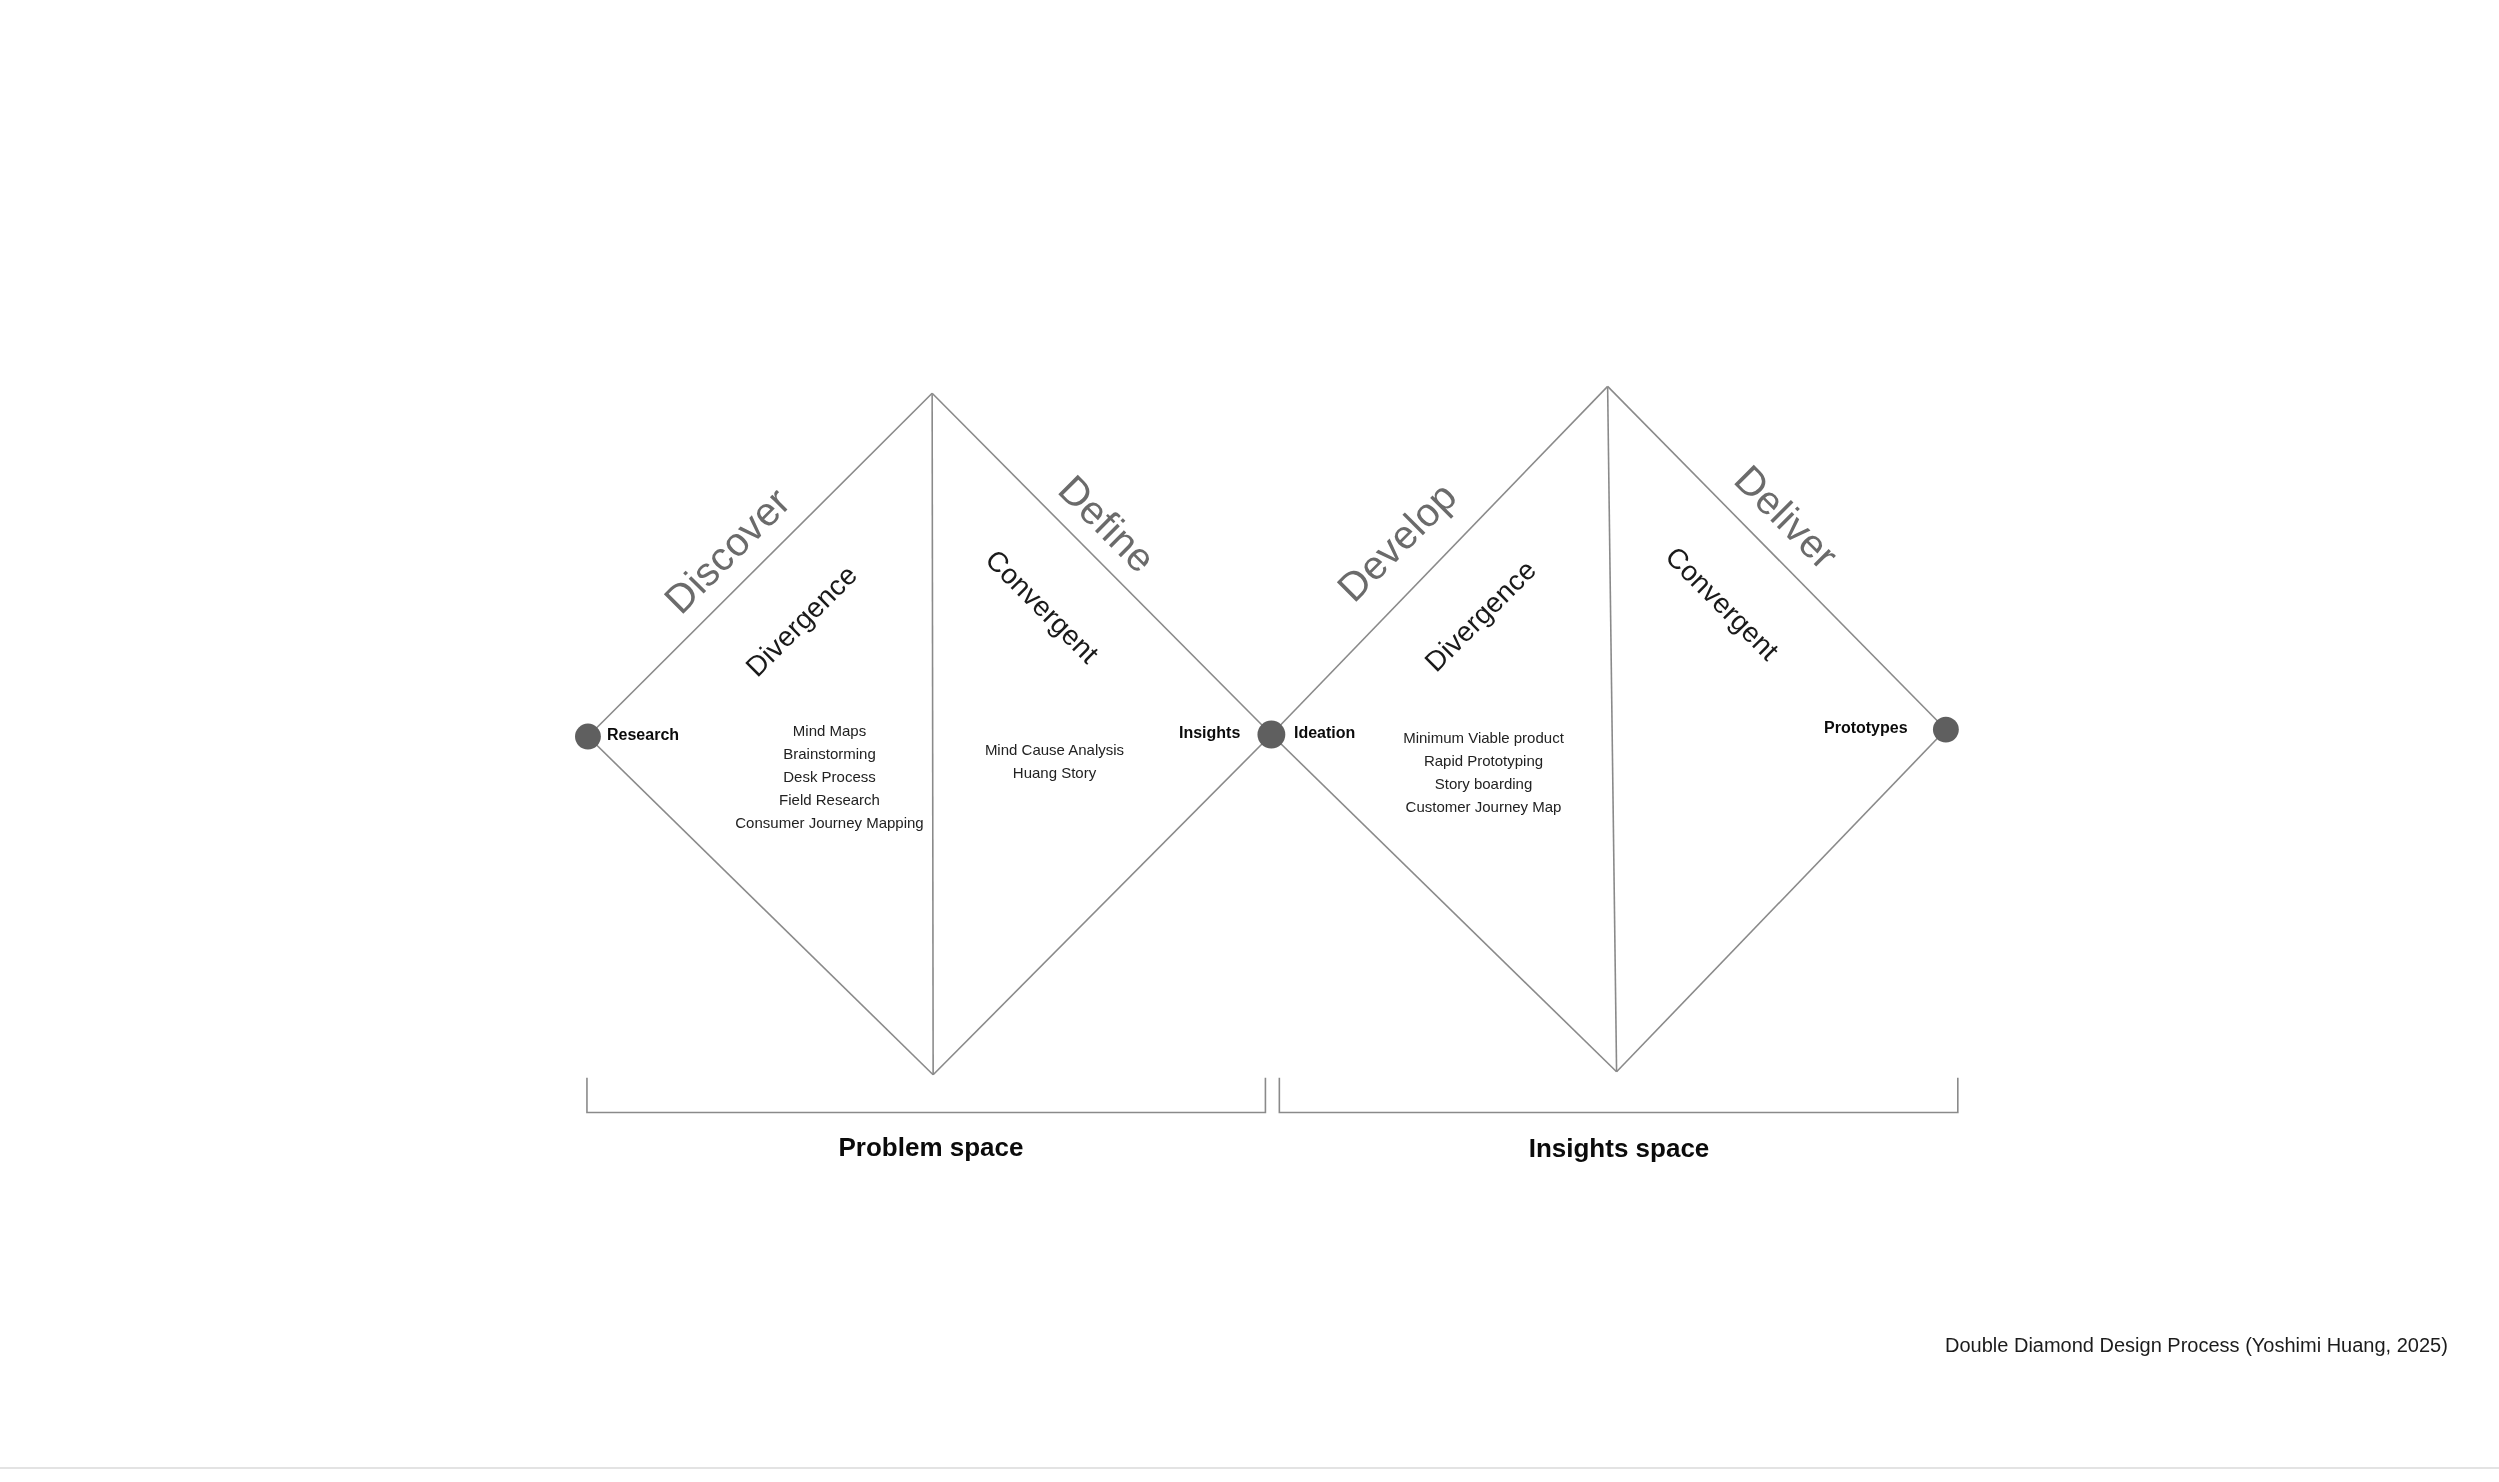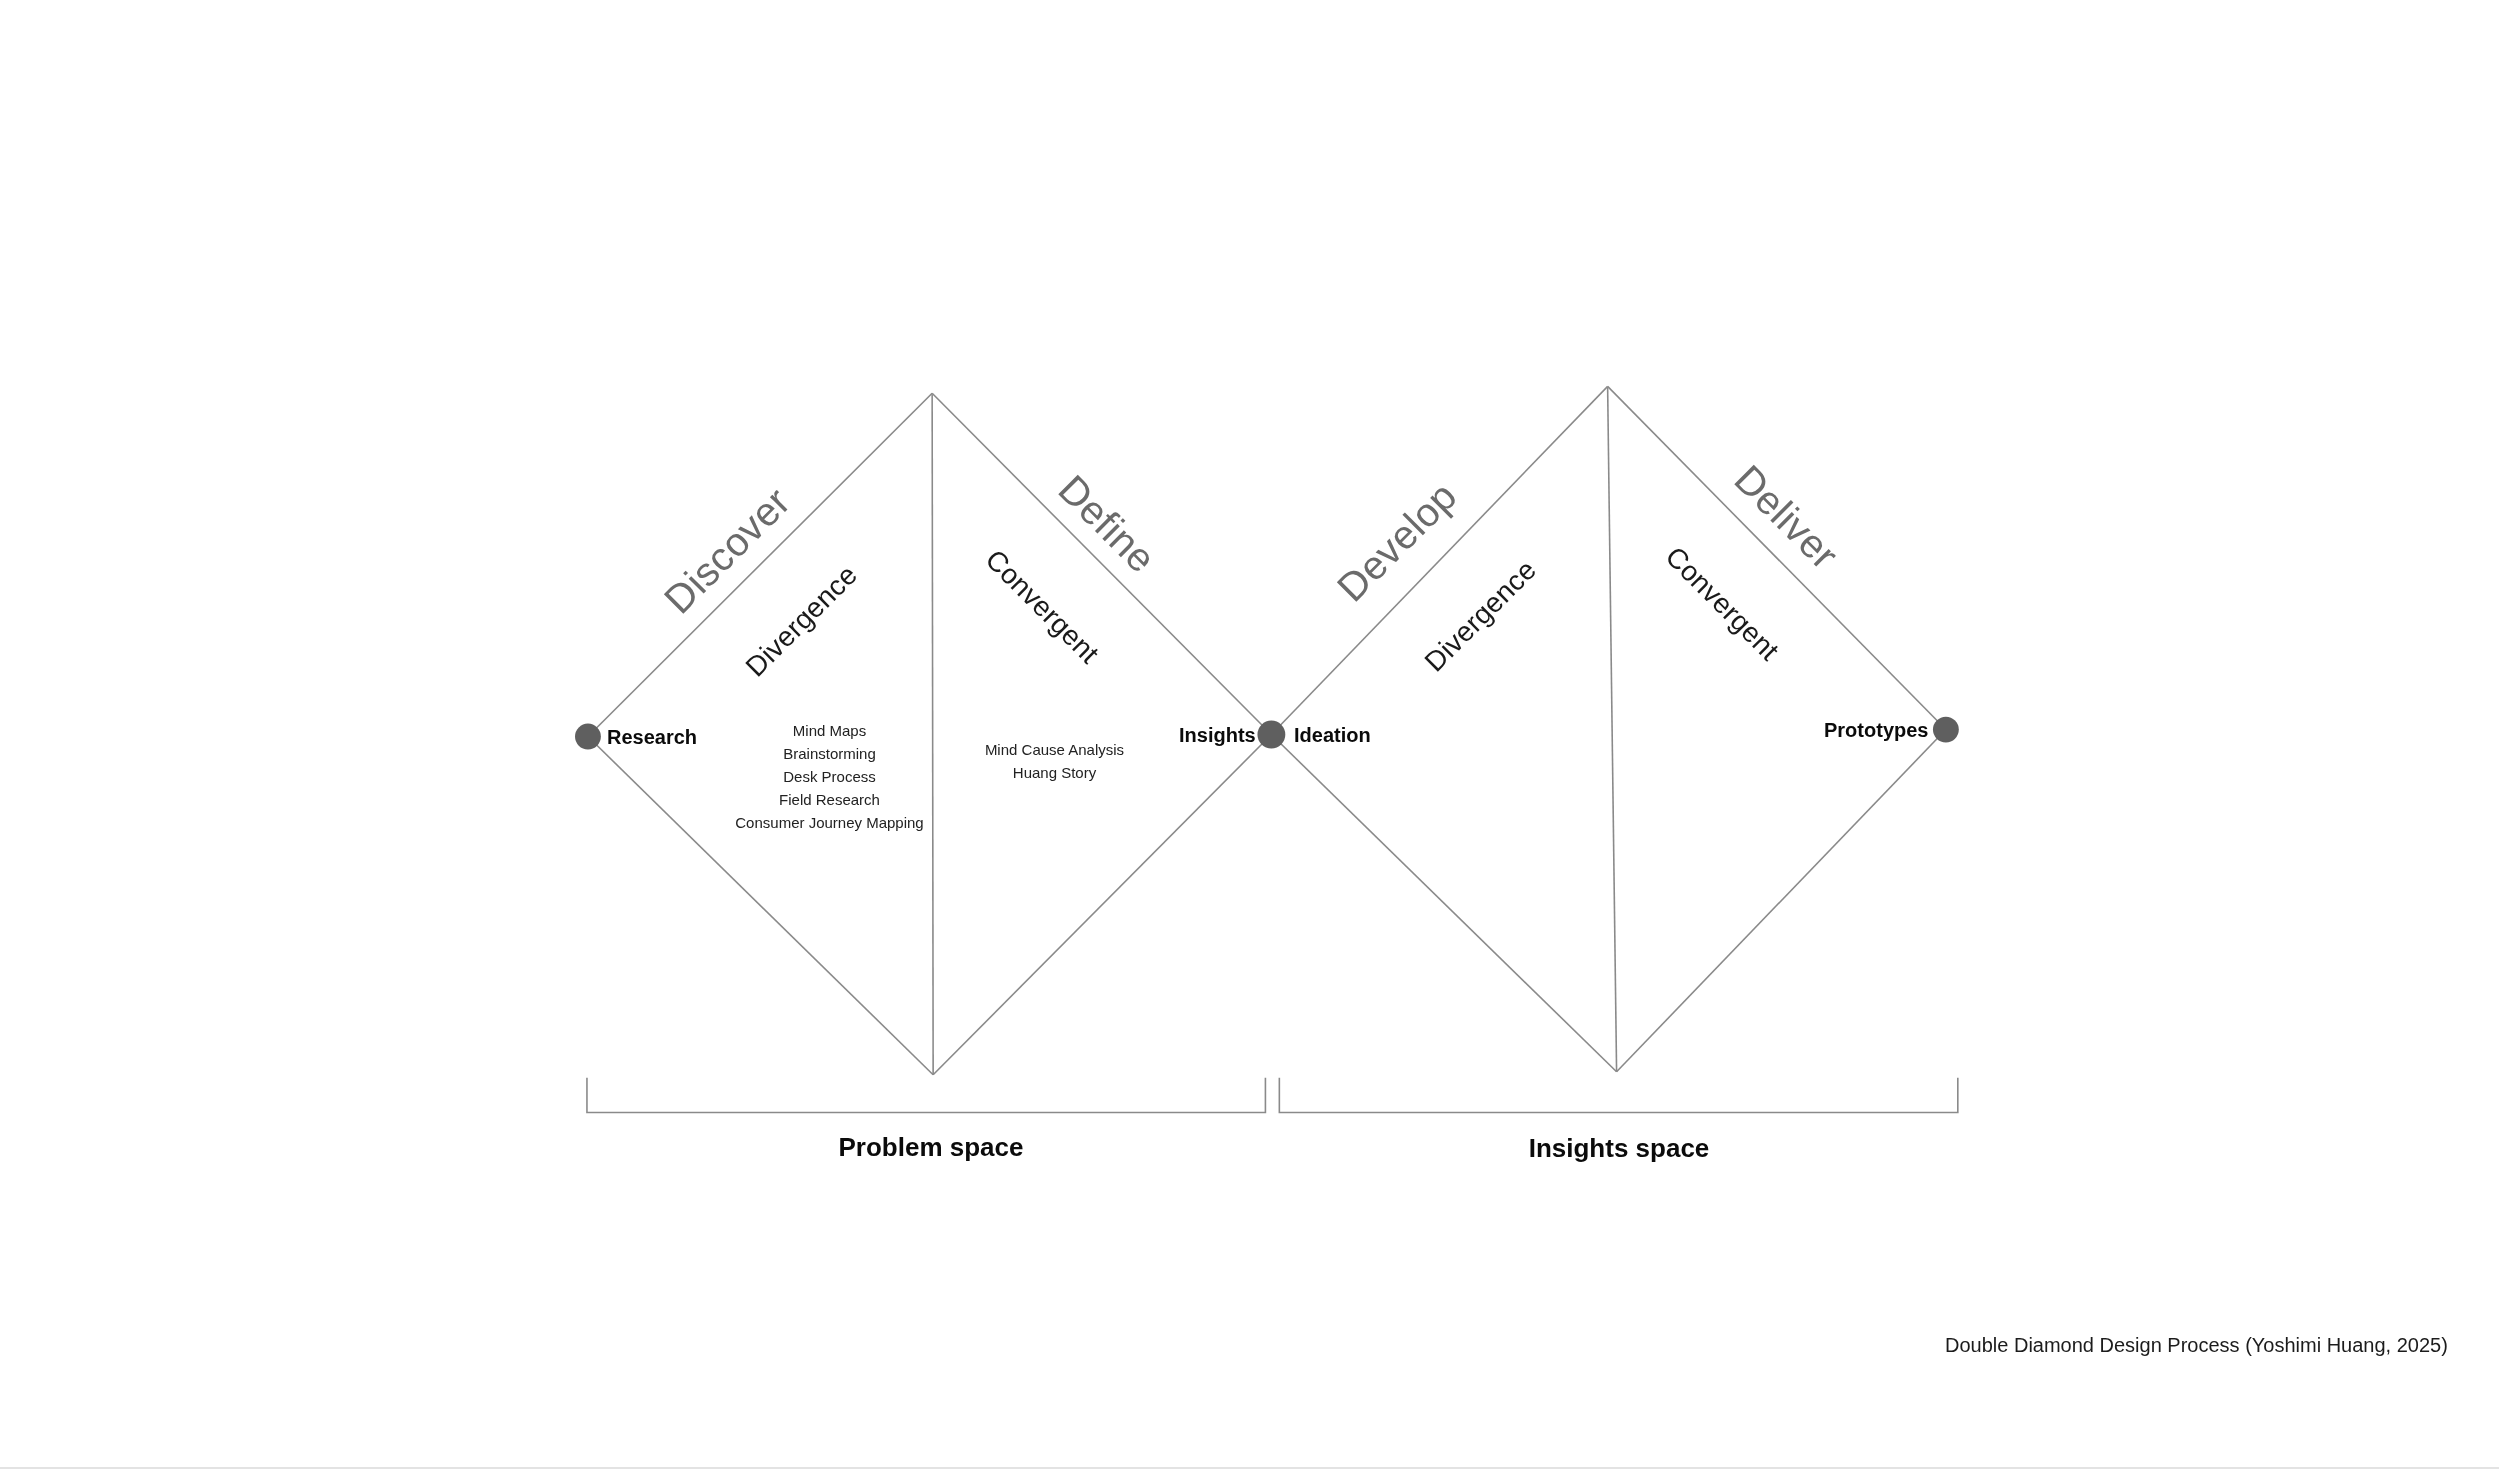--- a/index.html
+++ b/index.html
@@ -52,21 +52,21 @@
   .mode-label {
     font-size: 28px;
     font-weight: 400;
     color: #1a1a1a;
     letter-spacing: 0.2px;
     transform-origin: 0 0;
   }
 
   
   .node-label {
-    font-size: 20px;
+    font-size: 16px;
     font-weight: 700;
     color: #0b0b0b;
   }
 
   
   .method-list {
     position: absolute;
     text-align: center;
     font-size: 15px;
     line-height: 1.53;
@@ -171,20 +171,26 @@
     <div>Desk Process</div>
     <div>Field Research</div>
     <div>Consumer Journey Mapping</div>
   </div>
 
   <div class="method-list" style="left:930px; top:739px; width:249px;">
     <div>Mind Cause Analysis</div>
     <div>Huang Story</div>
   </div>
 
+  <div class="method-list" style="left:1359px; top:727px; width:249px;">
+    <div>Minimum Viable product</div>
+    <div>Rapid Prototyping</div>
+    <div>Story boarding</div>
+    <div>Customer Journey Map</div>
+  </div>
 
 
   <div class="space-label" style="left:742px; top:1132px; width:378px;">Problem space</div>
 
   <div class="space-label" style="left:1430px; top:1133px; width:378px;">Insights space</div>
 
   <div class="citation" style="left:1945px; top:1334px;">Double Diamond Design Process (Yoshimi Huang, 2025)</div>
 
   <div class="scroll-track"></div>
 

